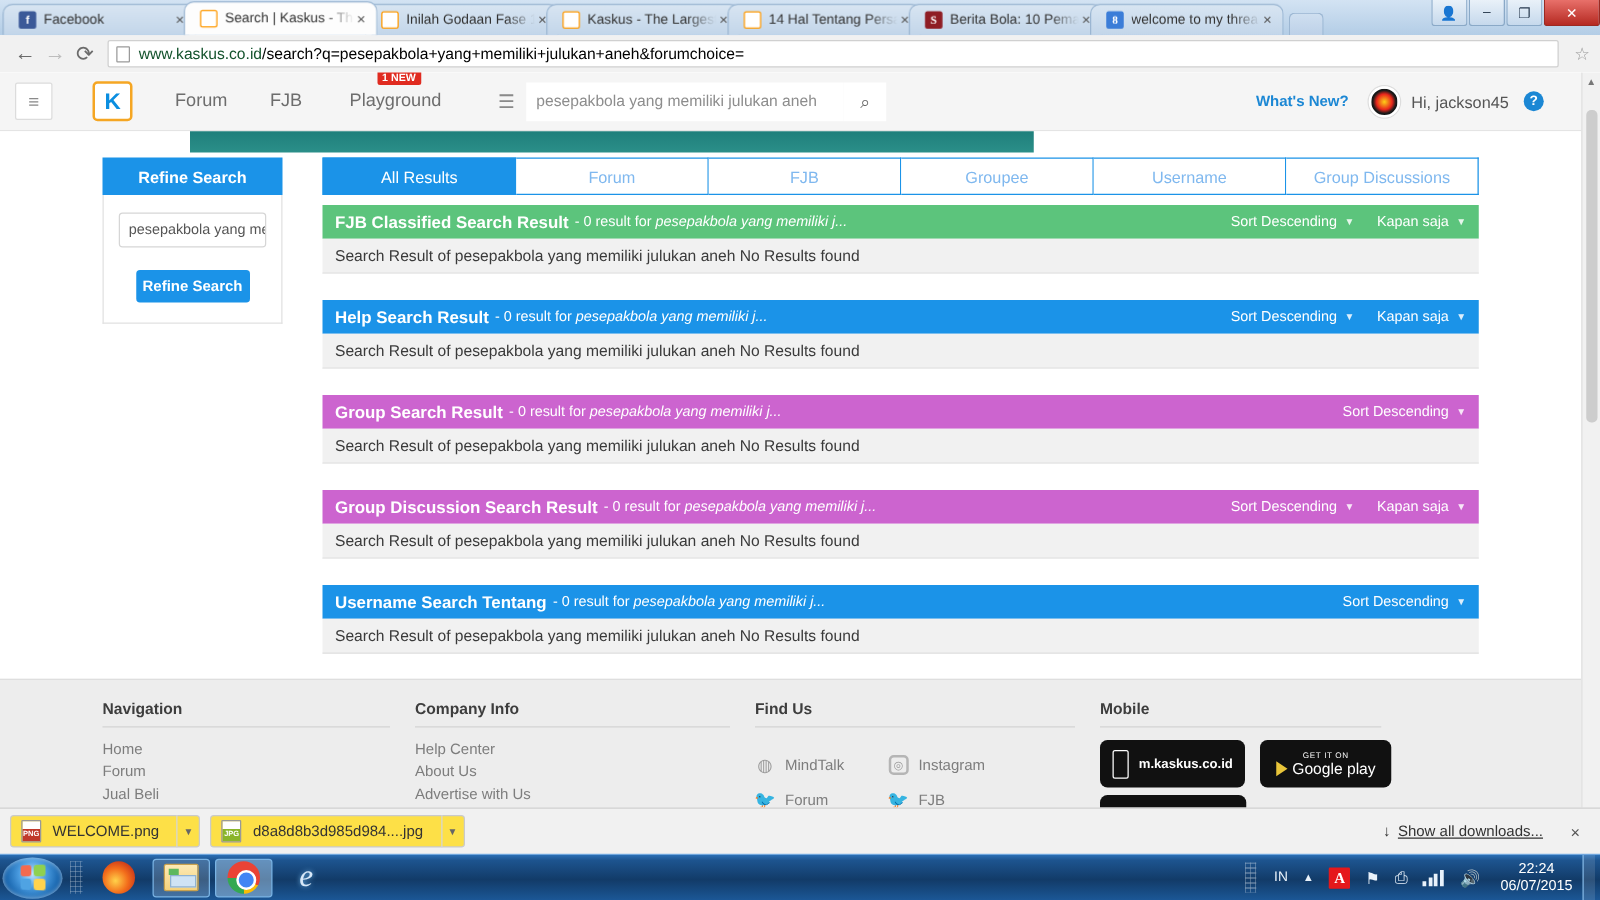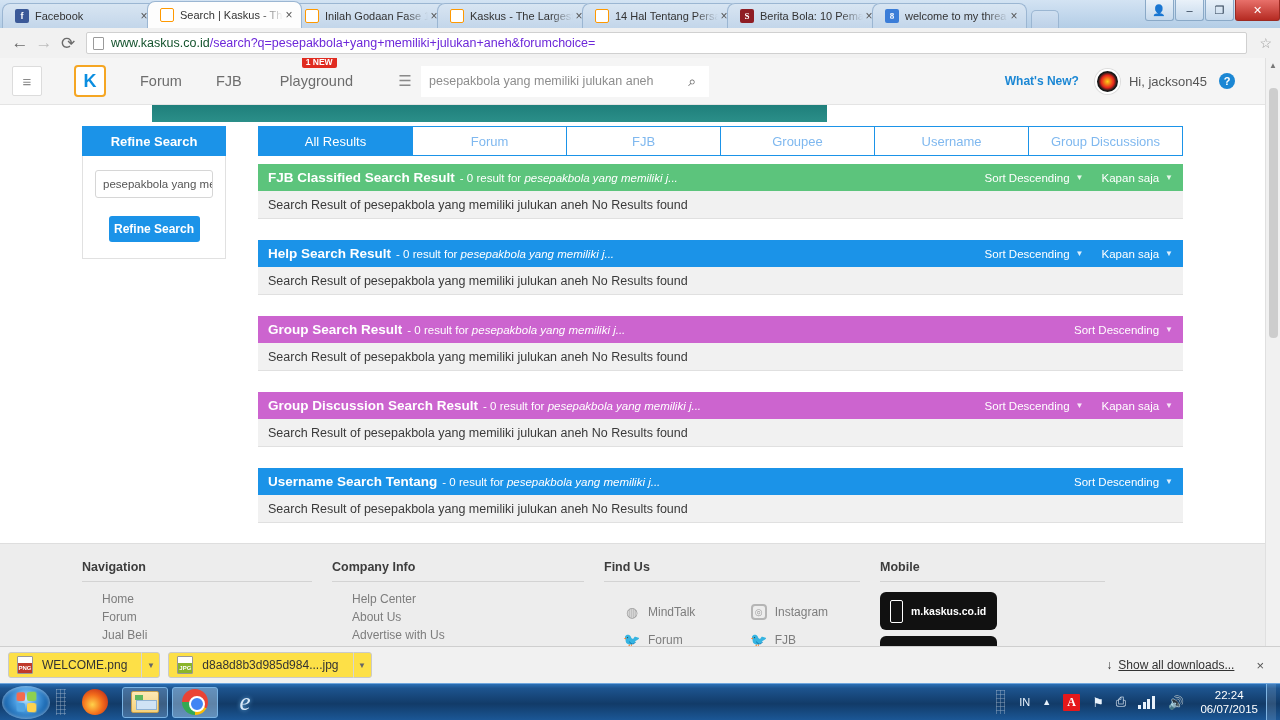--- a/index.html
+++ b/index.html
@@ -82,21 +82,21 @@
   .navbtn { width: 24px; text-align: center; font-size: 17px; color: #6b6b6b; }
   .navbtn.dim { color: #bdbdbd; }
   .omnibox {
     flex: 1 1 auto; height: 22px; margin: 0 6px 0 6px;
     background: #fff; border: 1px solid #d0d0d0; border-radius: 2px;
     display: flex; align-items: center; padding: 0 6px;
     font-size: 12.5px;
   }
   .page-glyph { width: 11px; height: 13px; border: 1px solid #9a9a9a; border-radius: 1px; margin-right: 7px; background:#fff; flex:0 0 11px;}
   .url-host { color: #14532d; }
-  .url-rest { color: #6d28d9; }
+  .url-rest { color: #000000; }
   .star { font-size: 14px; color: #9a9a9a; margin-left: 6px; }
 
   
   .viewport { position: relative; width: 1280px; height: 625px; background: #fff; overflow: hidden; }
   .page { position: absolute; top: 0; left: 0; width: 1265px; height: 625px; background: #fff; }
 
   
   .site-header {
     height: 47px; background: #f5f5f5; border-bottom: 1px solid #e4e4e4;
     display: flex; align-items: center; padding: 0 12px;
@@ -209,21 +209,21 @@
 
   
   .footer { margin-top: 20px; background: #ededed; border-top: 1px solid #dedede; height: 105px; padding: 16px 82px 0 82px; display: flex; }
   .fcol { font-size: 12px; }
   .fcol.nav1 { width: 250px; }
   .fcol.comp { width: 272px; }
   .fcol.find { width: 276px; }
   .fcol.mobile { width: 245px; }
   .fcol h4 { font-size: 12.5px; color: #3d3d3d; padding-bottom: 7px; border-bottom: 1px solid #d3d3d3; margin-right: 20px; }
   .fcol ul { list-style: none; margin-top: 8px; }
-  .fcol li { color: #7d7d7d; font-size: 12px; line-height: 18px; margin-left: 20px; }
+  .fcol li { color: #7d7d7d; font-size: 12px; line-height: 18px; }
   .find-grid { display: flex; margin-top: 8px; }
   .find-grid ul { margin-right: 30px; }
   .find-grid li { display: flex; align-items: center; line-height: 28px; }
   .fi {
     width: 16px; height: 16px; margin-right: 8px; flex: 0 0 16px;
     display: flex; align-items: center; justify-content: center;
     color: #9b9b9b; font-size: 14px;
   }
   .fi.box { border: 2px solid #b5b5b5; border-radius: 4px; font-size: 9px; }
   .mobile-badges { display: flex; margin-top: 10px; }
@@ -558,20 +558,27 @@
             </ul>
           </div>
         </div>
         <div class="fcol mobile">
           <h4>Mobile</h4>
           <div class="mobile-badges">
             <div class="mbadge one">
               <span class="phone-glyph"></span>
               <span class="mb-text">m.kaskus.co.id</span>
             </div>
+            <div class="mbadge two">
+              <span class="gp-top">GET IT ON</span>
+              <span class="gp-main">
+                  <span class="gp-tri"></span>
+                  <span>Google play</span>
+                </span>
+            </div>
           </div>
           <div class="mbadge three">
             <span class="fi" style="color:#fff;font-size:12px;"></span>
             <span class="mb-text" style="font-size:9px;">Download on the</span>
           </div>
         </div>
       </div>
     </div>
 
     <div class="pscroll">

